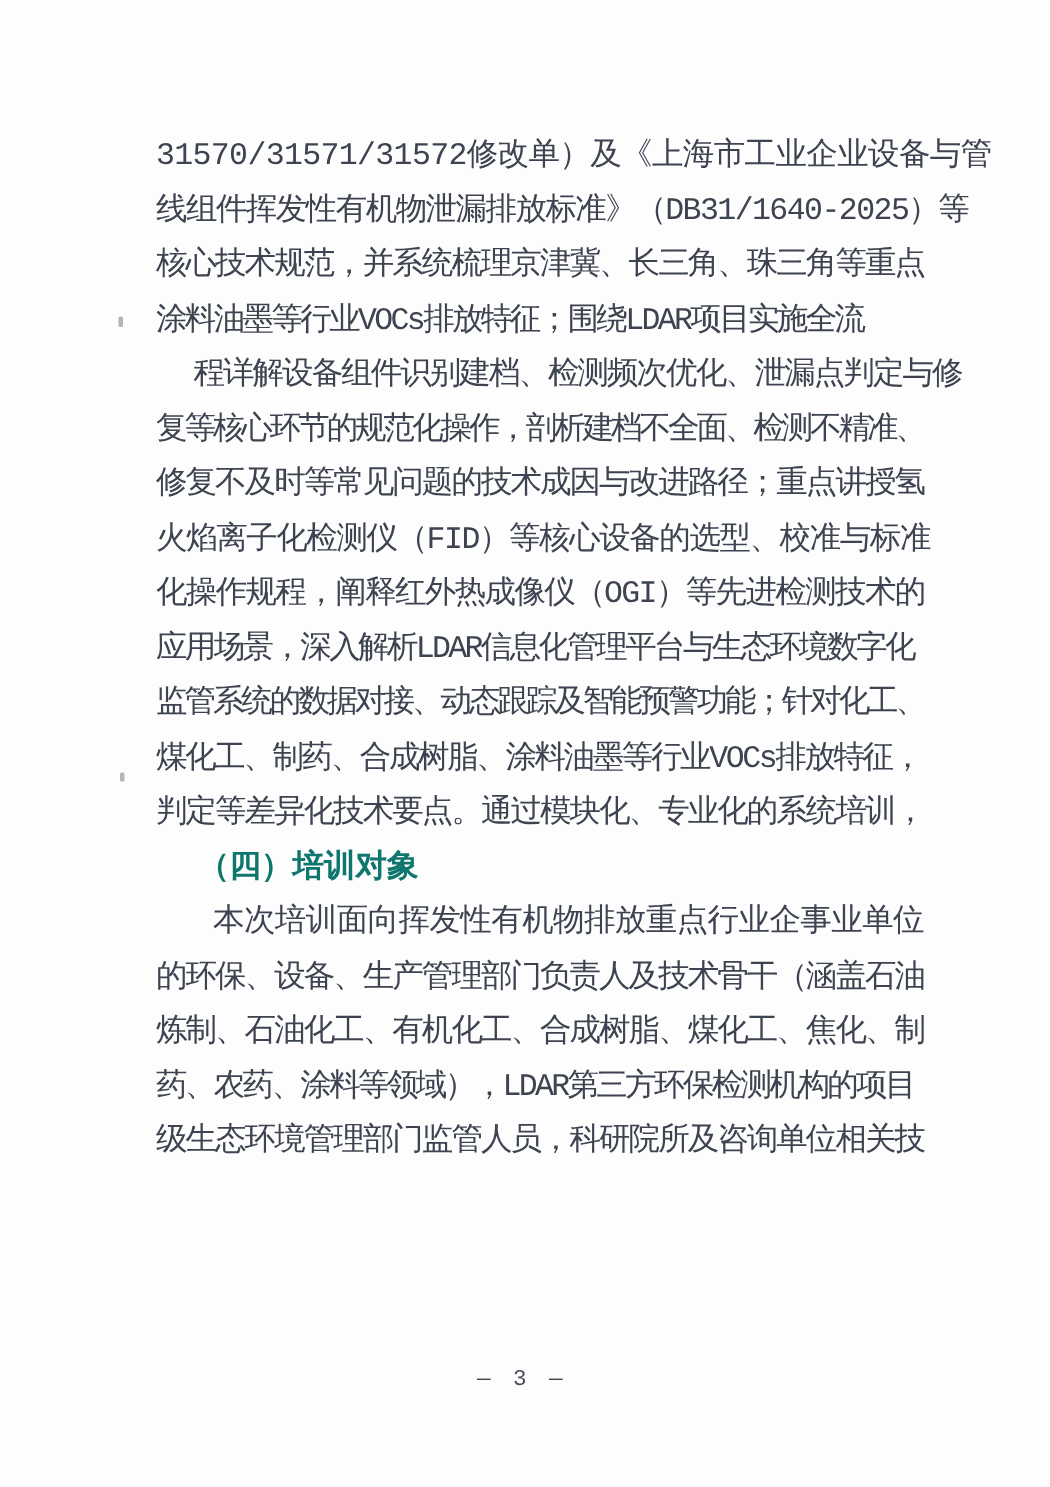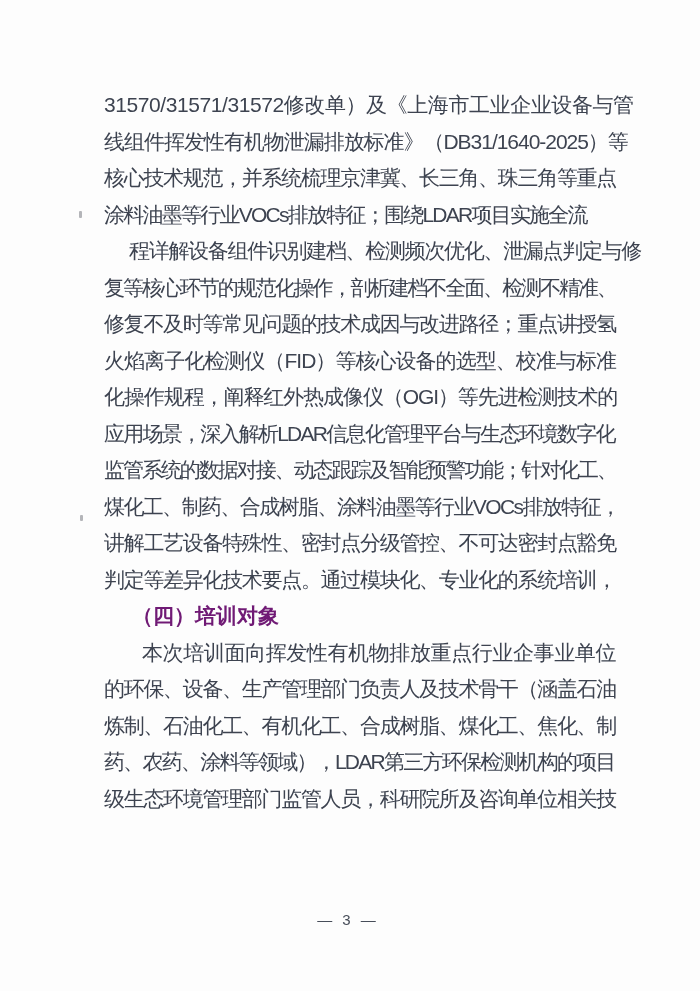--- a/index.html
+++ b/index.html
@@ -6,21 +6,21 @@
     margin: 0;
     padding: 0;
     background: #fdfdfd;
   }
   .page {
     position: relative;
     width: 700px;
     height: 991px;
     background: #fdfdfd;
     overflow: hidden;
-    font-family: Liberation Sans, sans-serif;
+    font-family: Liberation Mono, monospace;
     color: #3d4350;
   }
   .textblock {
     position: absolute;
     left: 104px;
     top: 87px;
     width: 512px;
   }
   .line {
     box-sizing: border-box;
@@ -36,21 +36,21 @@
     white-space: nowrap;
   }
   .indent-para {
     padding-left: 38px;
   }
   .heading {
     padding-left: 28px;
   }
   .heading span {
     font-weight: bold;
-    color: #701a75;
+    color: #0f766e;
   }
   .footer {
     position: absolute;
     left: 0;
     top: 906px;
     width: 696px;
     text-align: center;
     font-size: 15px;
     line-height: 28px;
     letter-spacing: 3px;
@@ -80,21 +80,20 @@
     <div class="line"><span style="letter-spacing: -1.30769px;">核心技术规范，并系统梳理京津冀、长三角、珠三角等重点</span></div>
     <div class="line"><span style="letter-spacing: -1.75614px;">涂料油墨等行业VOCs排放特征；围绕LDAR项目实施全流</span></div>
     <div class="line"><span style="letter-spacing: -1.30769px; margin-left: 25px;">程详解设备组件识别建档、检测频次优化、泄漏点判定与修</span></div>
     <div class="line"><span style="letter-spacing: -2.03704px;">复等核心环节的规范化操作，剖析建档不全面、检测不精准、</span></div>
     <div class="line"><span style="letter-spacing: -1.30769px;">修复不及时等常见问题的技术成因与改进路径；重点讲授氢</span></div>
     <div class="line"><span style="letter-spacing: -0.957176px;">火焰离子化检测仪（FID）等核心设备的选型、校准与标准</span></div>
     <div class="line"><span style="letter-spacing: -1.08623px;">化操作规程，阐释红外热成像仪（OGI）等先进检测技术的</span></div>
     <div class="line"><span style="letter-spacing: -1.75614px;">应用场景，深入解析LDAR信息化管理平台与生态环境数字化</span></div>
     <div class="line"><span style="letter-spacing: -2.03704px;">监管系统的数据对接、动态跟踪及智能预警功能；针对化工、</span></div>
     <div class="line"><span style="letter-spacing: -1.58984px;">煤化工、制药、合成树脂、涂料油墨等行业VOCs排放特征，</span></div>
-    <div class="line"><span style="letter-spacing: -1.30769px;">讲解工艺设备特殊性、密封点分级管控、不可达密封点豁免</span></div>
     <div class="line"><span style="letter-spacing: -1.30769px;">判定等差异化技术要点。通过模块化、专业化的系统培训，</span></div>
 
     <div class="line heading"><span>（四）培训对象</span></div>
 
     <div class="line indent-para"><span style="letter-spacing: -0.391304px;">本次培训面向挥发性有机物排放重点行业企事业单位</span></div>
     <div class="line"><span style="letter-spacing: -1.30769px;">的环保、设备、生产管理部门负责人及技术骨干（涵盖石油</span></div>
     <div class="line"><span style="letter-spacing: -1.30769px;">炼制、石油化工、有机化工、合成树脂、煤化工、焦化、制</span></div>
     <div class="line"><span style="letter-spacing: -1.75614px;">药、农药、涂料等领域），LDAR第三方环保检测机构的项目</span></div>
     <div class="line"><span style="letter-spacing: -1.30769px;">级生态环境管理部门监管人员，科研院所及咨询单位相关技</span></div>
 

